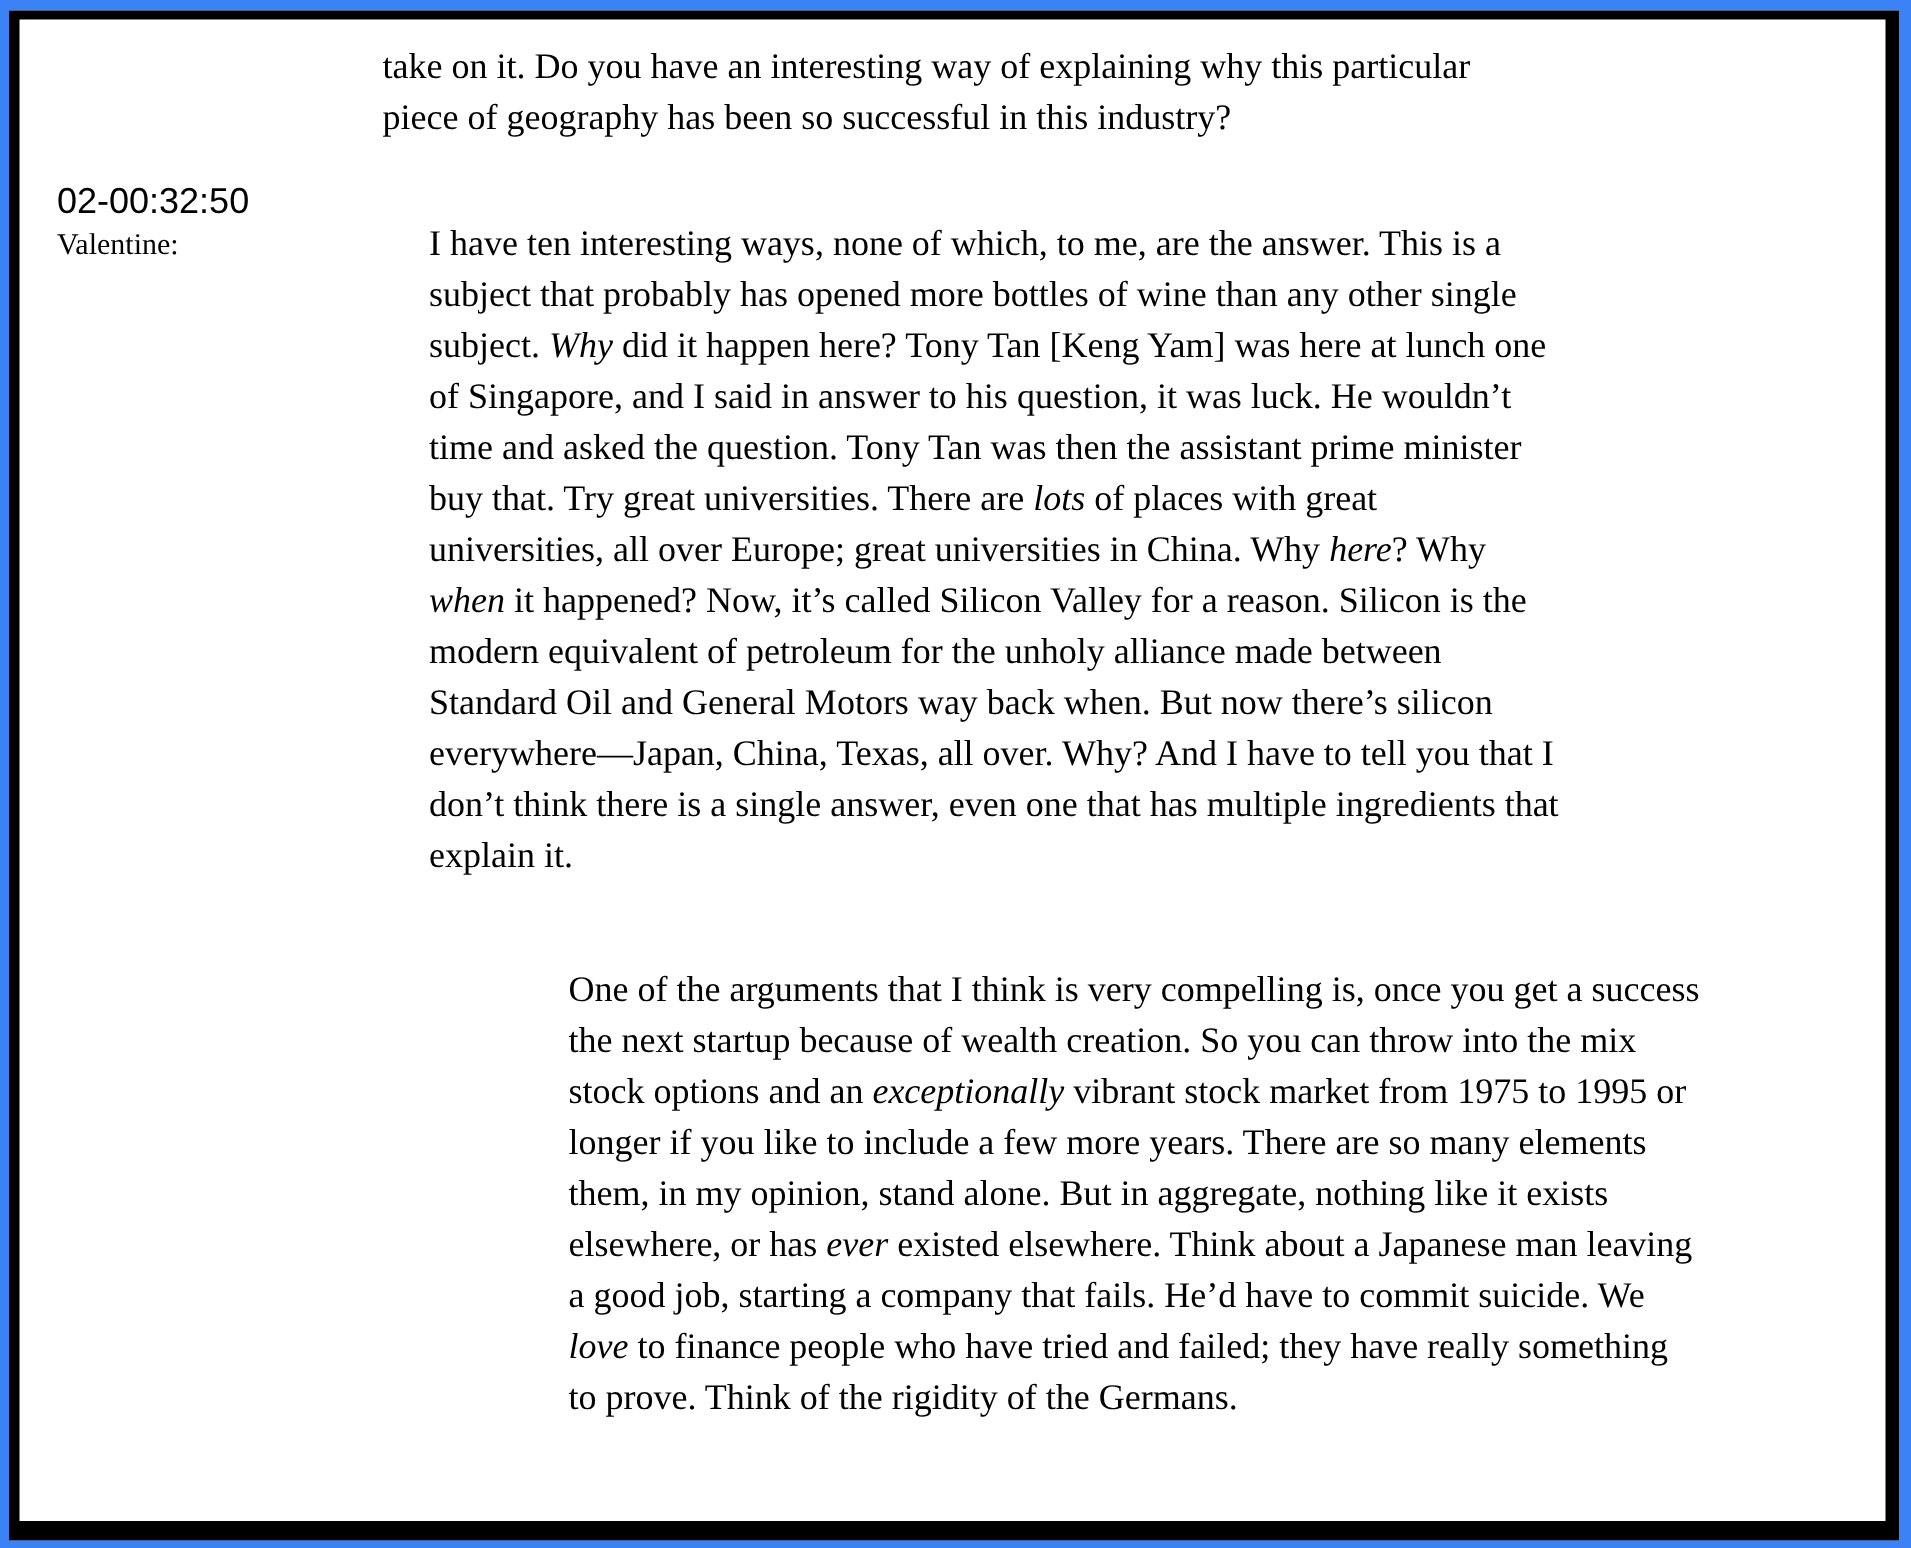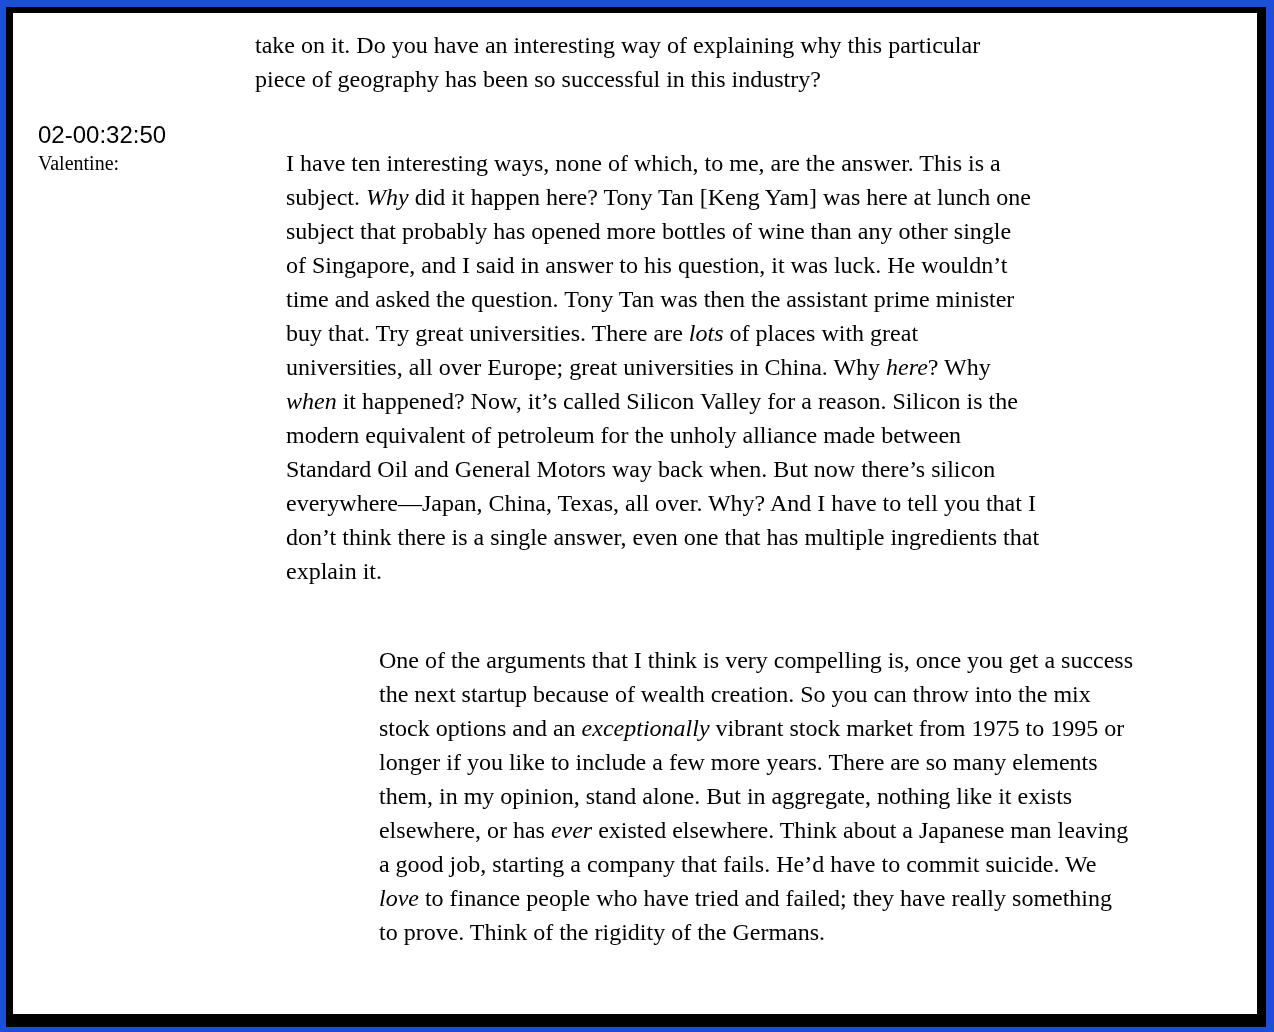--- a/index.html
+++ b/index.html
@@ -1,20 +1,20 @@
 <!DOCTYPE html>
 <html><head>
 <meta charset="utf-8">
 <style>
   html, body { margin: 0; padding: 0; background: #ffffff; }
   .page {
     position: relative;
     width: 1274px;
     height: 1032px;
-    background: #1d4ed8;
+    background: #3b82f6;
     overflow: hidden;
   }
   .frame {
     position: absolute;
     left: 6px;
     top: 7px;
     width: 1260px;
     height: 1020px;
     box-sizing: border-box;
     border-style: solid;
@@ -75,22 +75,22 @@
             <div class="line"><span>piece of geography has been so successful in this industry?</span></div>
           </div>
         </div>
         <div class="block has-ts">
           <div class="gutter">
             <div class="timestamp">02-00:32:50</div>
             <div class="speaker">Valentine:</div>
           </div>
           <div class="bodycol">
             <div class="line"><span>I have ten interesting ways, none of which, to me, are the answer. This is a</span></div>
+            <div class="line"><span>subject that probably has opened more bottles of wine than any other single</span></div>
             <div class="line"><span>subject. </span><span class="it">Why</span><span> did it happen here? Tony Tan [Keng Yam] was here at lunch one</span></div>
-            <div class="line"><span>subject that probably has opened more bottles of wine than any other single</span></div>
             <div class="line"><span>of Singapore, and I said in answer to his question, it was luck. He wouldn’t</span></div>
             <div class="line"><span>time and asked the question. Tony Tan was then the assistant prime minister</span></div>
             <div class="line"><span>buy that. Try great universities. There are </span><span class="it">lots</span><span> of places with great</span></div>
             <div class="line"><span>universities, all over Europe; great universities in China. Why </span><span class="it">here</span><span>? Why</span></div>
             <div class="line"><span class="it">when</span><span> it happened? Now, it’s called Silicon Valley for a reason. Silicon is the</span></div>
             <div class="line"><span>modern equivalent of petroleum for the unholy alliance made between</span></div>
             <div class="line"><span>Standard Oil and General Motors way back when. But now there’s silicon</span></div>
             <div class="line"><span>everywhere—Japan, China, Texas, all over. Why? And I have to tell you that I</span></div>
             <div class="line"><span>don’t think there is a single answer, even one that has multiple ingredients that</span></div>
             <div class="line"><span>explain it.</span></div>

